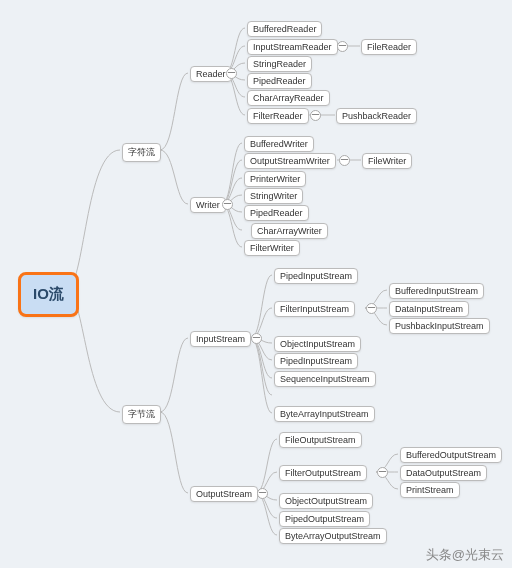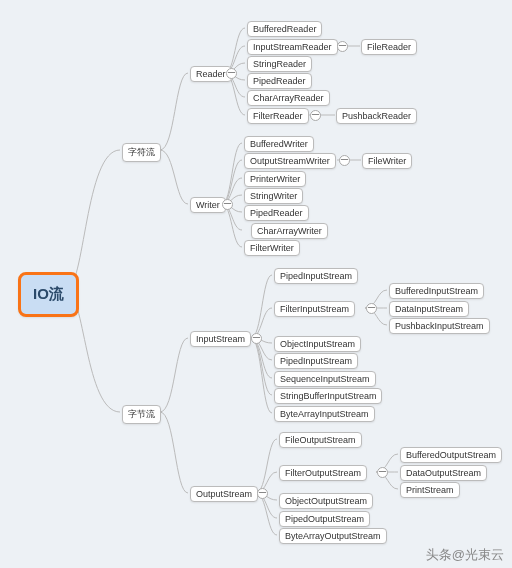--- a/index.html
+++ b/index.html
@@ -105,21 +105,20 @@
 
 <div class="node" style="left:274px;top:268px">PipedInputStream</div>
 <div class="node" style="left:274px;top:301px">FilterInputStream</div>
 <div class="conn minus" style="left:366px;top:303px"></div>
 <div class="node" style="left:389px;top:283px">BufferedInputStream</div>
 <div class="node" style="left:389px;top:301px">DataInputStream</div>
 <div class="node" style="left:389px;top:318px">PushbackInputStream</div>
 <div class="node" style="left:274px;top:336px">ObjectInputStream</div>
 <div class="node" style="left:274px;top:353px">PipedInputStream</div>
 <div class="node" style="left:274px;top:371px">SequenceInputStream</div>
-<div class="node" style="left:274px;top:388px">StringBufferInputStream</div>
 <div class="node" style="left:274px;top:406px">ByteArrayInputStream</div>
 
 <div class="node" style="left:279px;top:432px">FileOutputStream</div>
 <div class="node" style="left:279px;top:465px">FilterOutputStream</div>
 <div class="conn minus" style="left:377px;top:467px"></div>
 <div class="node" style="left:400px;top:447px">BufferedOutputStream</div>
 <div class="node" style="left:400px;top:465px">DataOutputStream</div>
 <div class="node" style="left:400px;top:482px">PrintStream</div>
 <div class="node" style="left:279px;top:493px">ObjectOutputStream</div>
 <div class="node" style="left:279px;top:511px">PipedOutputStream</div>

